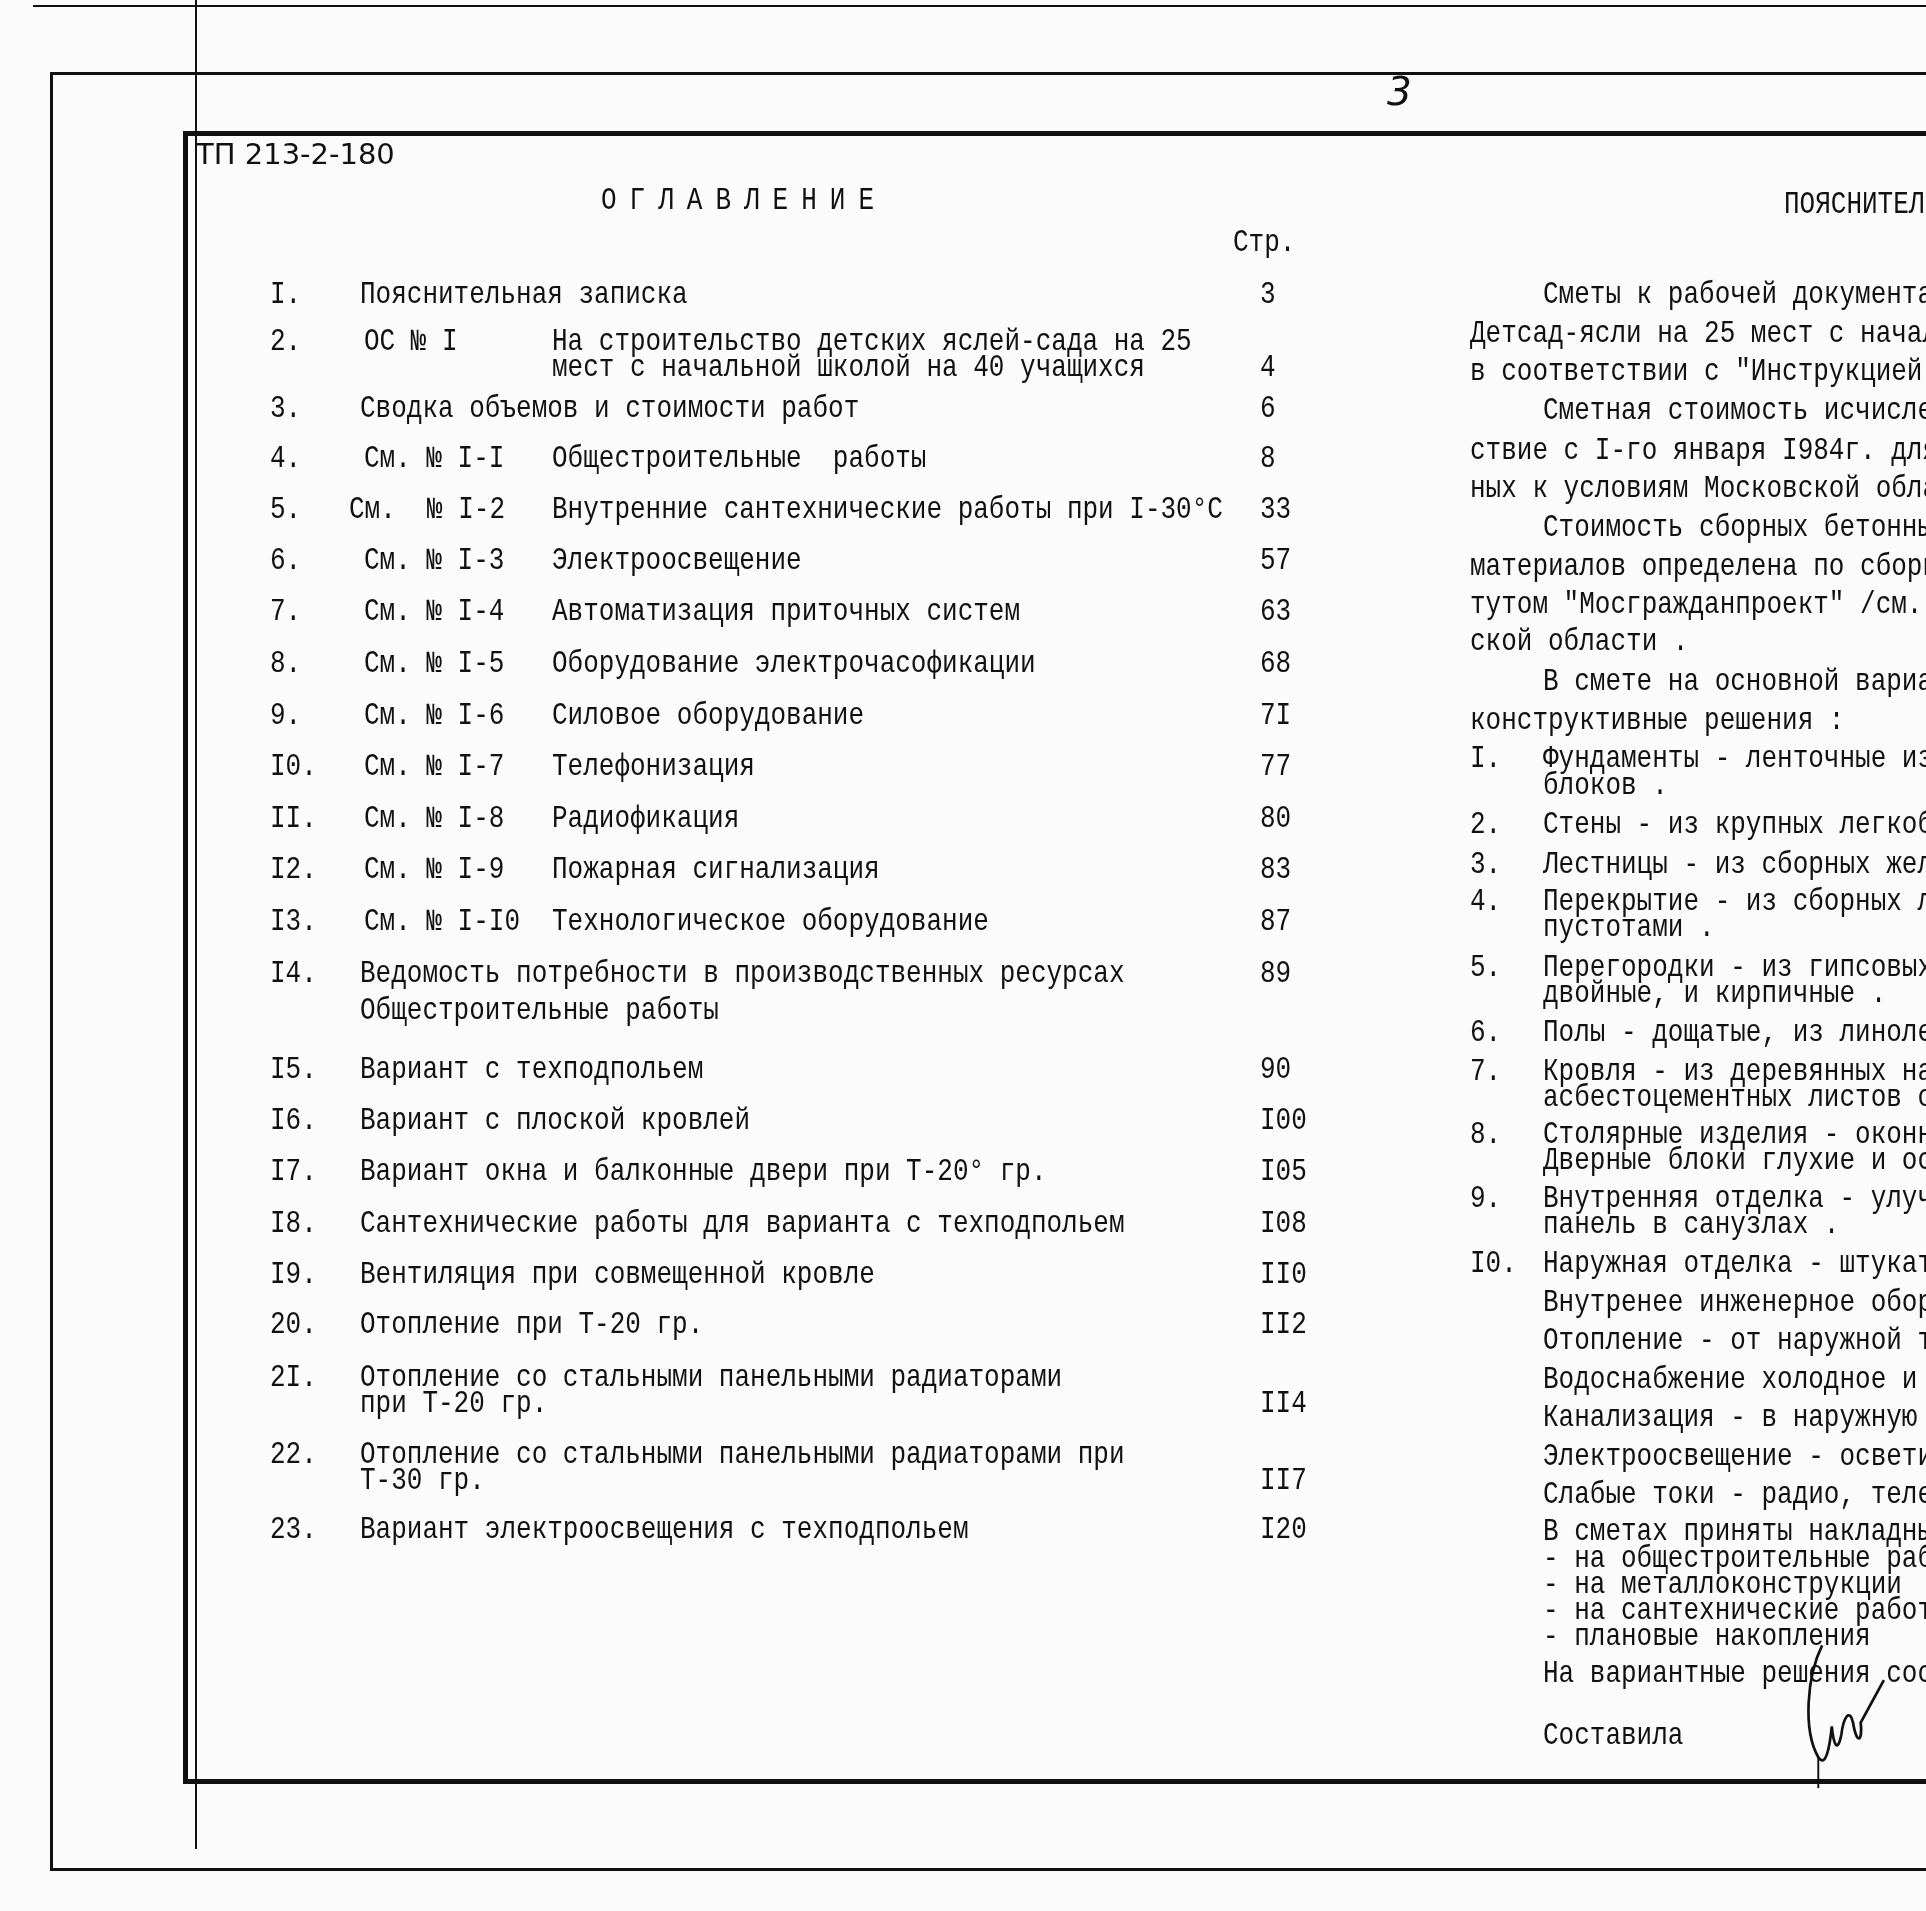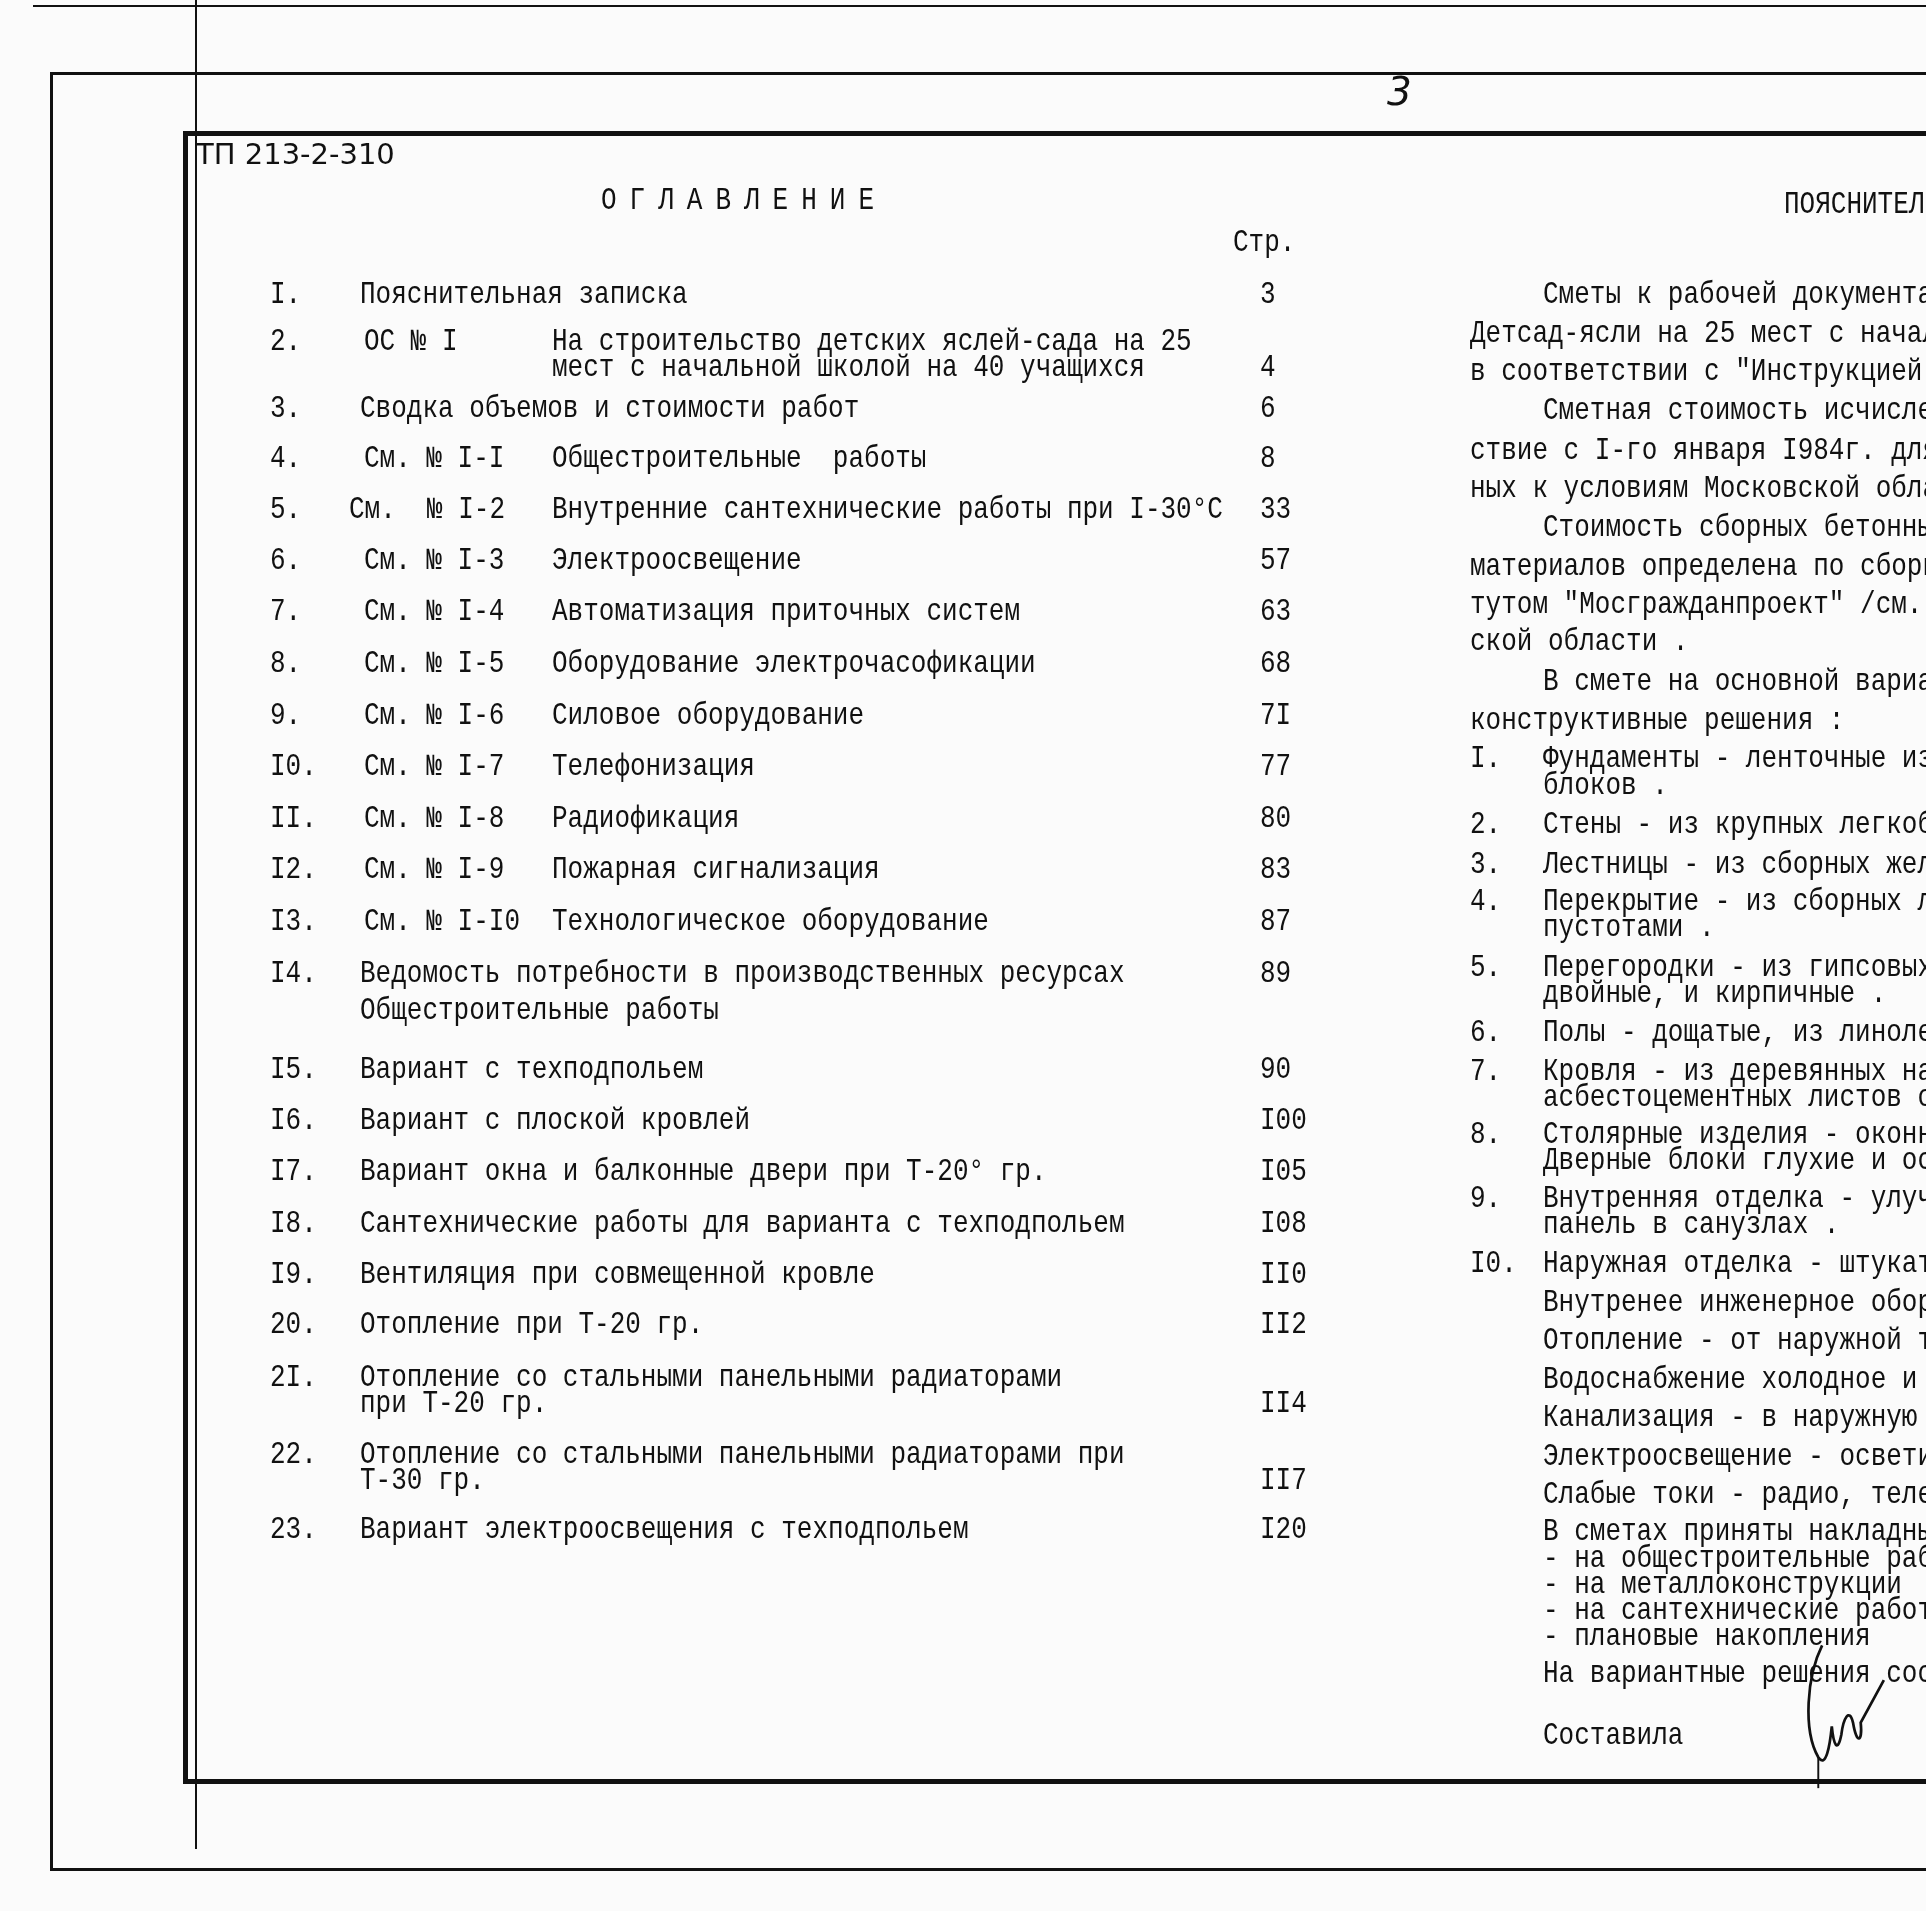--- a/index.html
+++ b/index.html
@@ -15,21 +15,21 @@
 </head>
 <body>
 
 <div class="line-h" style="left:33px; top:4.6px; width:2578px; height:2.3px;"></div>
 <div class="line-v" style="left:195px; top:0px; width:1.5px; height:1849px;"></div>
 
 <div style="position:absolute; left:50px; top:72px; width:2550px; height:1799px; border:3.5px solid #111; box-sizing:border-box;"></div>
 <div style="position:absolute; left:183px; top:131px; width:2392px; height:1653px; border:5.8px solid #111; box-sizing:border-box;"></div>
 
 <div class="abs hand" style="left:1387px; top:69px; font-size:39px;">3</div>
-<div class="abs hand" style="left:196px; top:137px; font-size:29px; font-style:normal;">ТП 213-2-310</div>
+<div class="abs hand" style="left:196px; top:137px; font-size:29px; font-style:normal;">ТП 213-2-180</div>
 
 <section>
   <div class="abs t heading-spaced" style="left:601px; top:185px;">ОГЛАВЛЕНИЕ</div>
   <div class="abs t" style="left:1233px; top:227px;">Стр.</div>
 
   <div id="toc-rows">
       <div>
         <div class="abs t " style="left: 270px; top: 279px;">I.</div>
         <div class="abs t " style="left: 360px; top: 279px;">Пояснительная записка</div>
         <div class="abs t " style="left: 1260px; top: 279px;">3</div>

